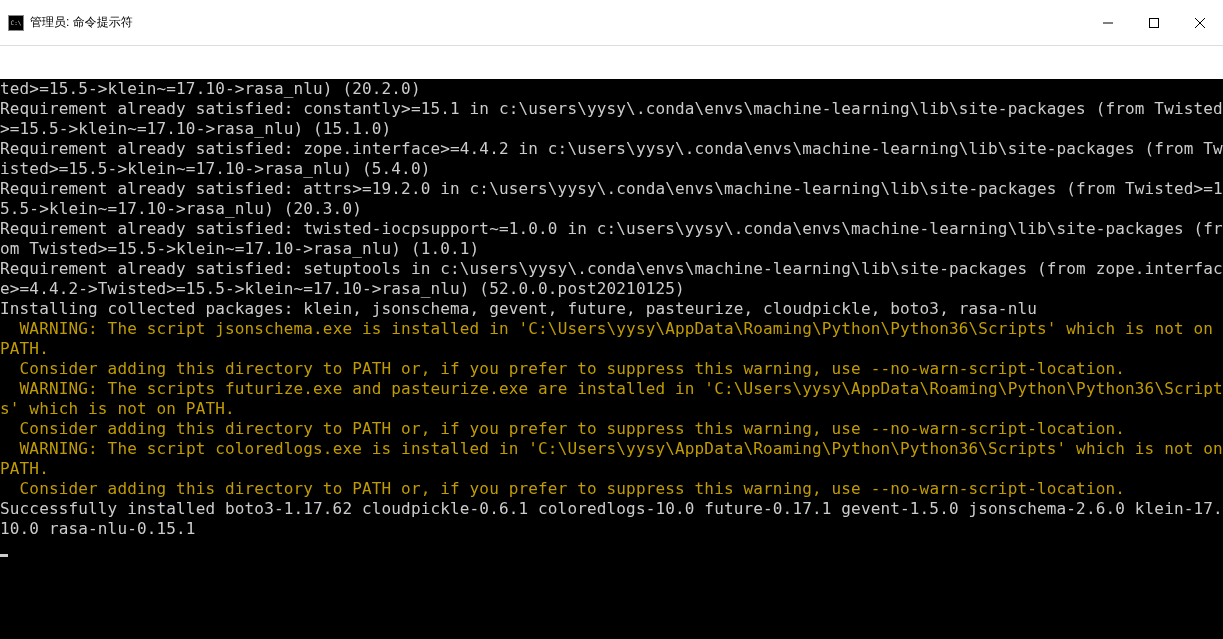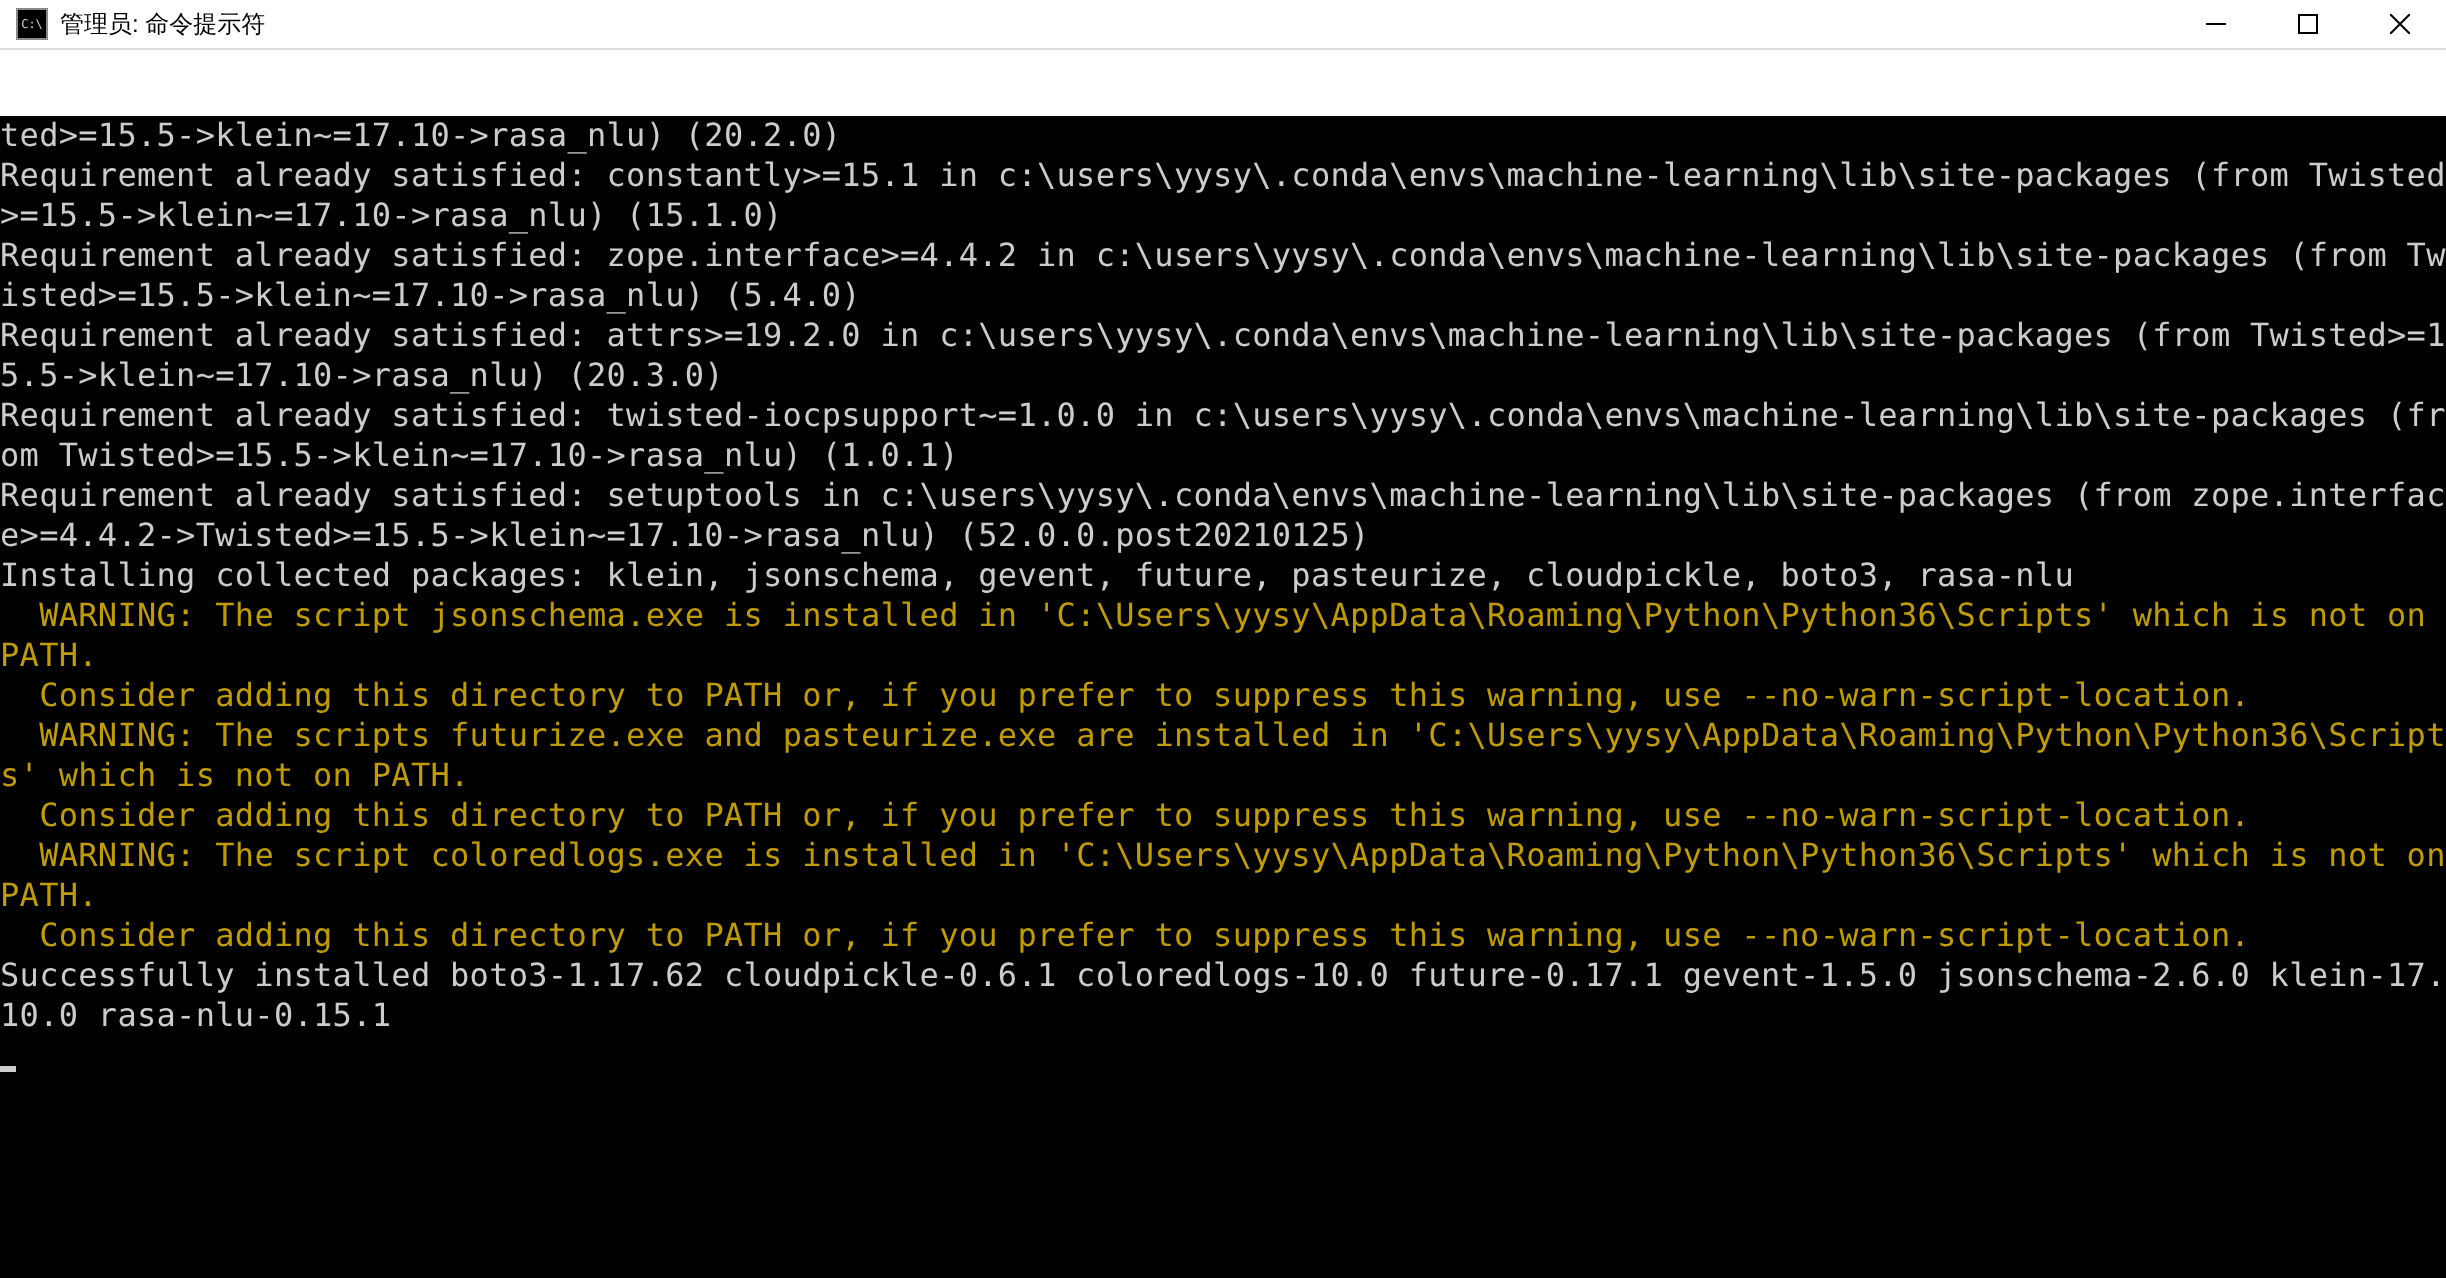--- a/index.html
+++ b/index.html
@@ -5,21 +5,21 @@
     * { margin: 0; padding: 0; box-sizing: border-box; }
     body {
       font-family: "Segoe UI", Tahoma, sans-serif;
       background: #fff;
       width: 1223px;
       height: 639px;
       overflow: hidden;
       position: relative;
     }
     .titlebar {
-      height: 25px;
+      height: 46px;
       background: #fff;
       border-bottom: 1px solid #ddd;
       display: flex;
       align-items: center;
       justify-content: space-between;
     }
     .titlebar-left {
       display: flex;
       align-items: center;
       padding-left: 8px;

